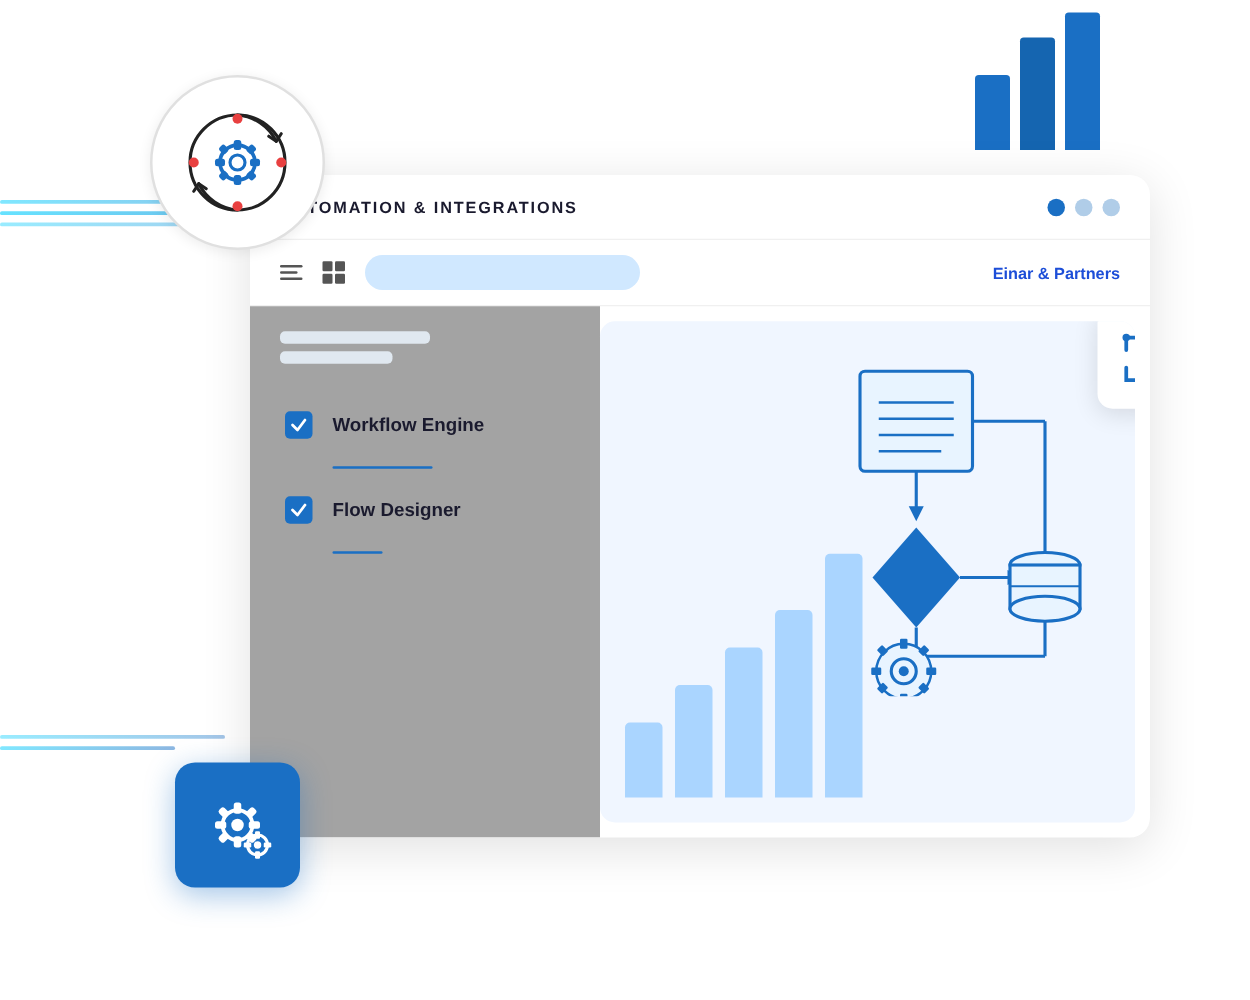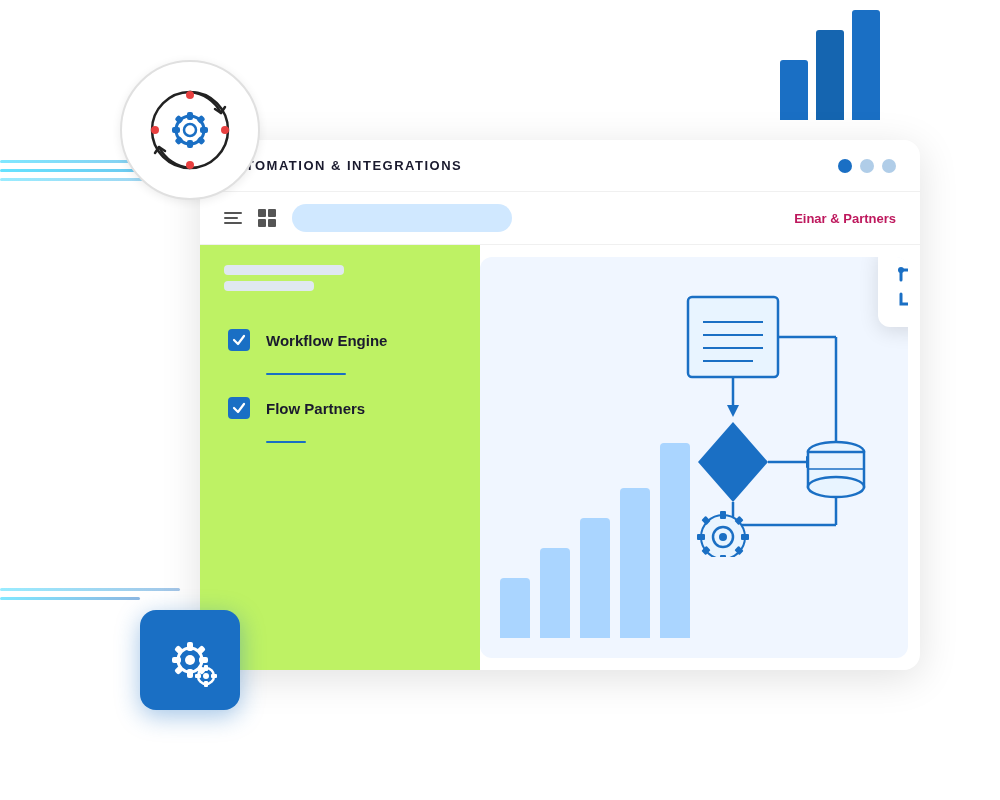--- a/index.html
+++ b/index.html
@@ -135,34 +135,34 @@
       flex: 1;
       height: 28px;
       background: #d0e8ff;
       border-radius: 14px;
       max-width: 220px;
     }
 
     .user-label {
       font-size: 13px;
       font-weight: 600;
-      color: #be185d;
+      color: #1d4ed8;
       margin-left: auto;
     }
 
     .window-body {
       display: flex;
       height: calc(100% - 105px);
     }
 
     
     .window-sidebar {
       width: 280px;
       padding: 20px 16px;
-      background: #bef264;
+      background: #a3a3a3;
       display: flex;
       flex-direction: column;
       gap: 4px;
     }
 
     .sidebar-placeholder-lines {
       display: flex;
       flex-direction: column;
       gap: 6px;
       margin-bottom: 20px;
@@ -407,21 +407,21 @@
           <span class="sidebar-item-label">Workflow Engine</span>
         </div>
         <div class="sidebar-divider"></div>
 
         <div class="sidebar-item-row">
           <div class="check-box">
             <svg viewBox="0 0 14 14" fill="none">
                 <polyline points="2,7 6,11 12,3" stroke="#fff" stroke-width="2.2" stroke-linecap="round" stroke-linejoin="round"></polyline>
               </svg>
           </div>
-          <span class="sidebar-item-label">Flow Partners</span>
+          <span class="sidebar-item-label">Flow Designer</span>
         </div>
         <div class="sidebar-divider" style="width:40px; margin-left:50px;"></div>
 
       </div>
 
       <div class="window-content">
 
         <div class="inner-bar-chart">
           <div class="inner-bar" style="width:30px; height:60px;"></div>
           <div class="inner-bar" style="width:30px; height:90px;"></div>

